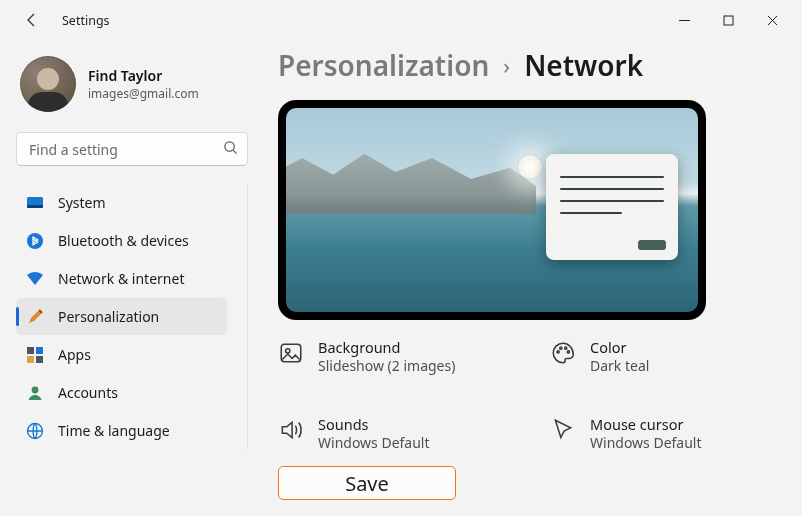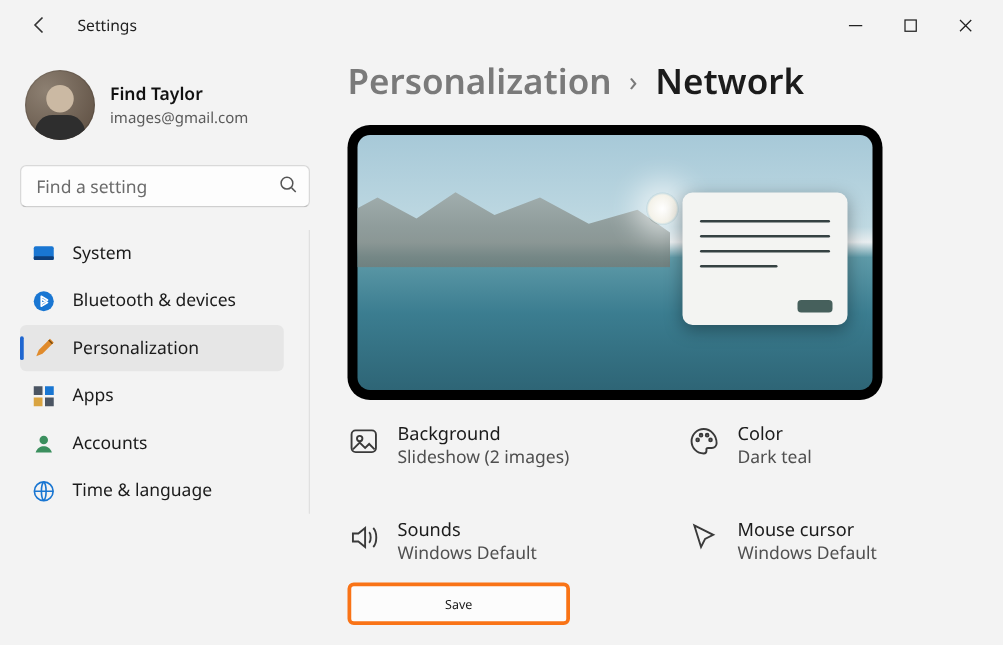--- a/index.html
+++ b/index.html
@@ -50,21 +50,21 @@
   .card .line.short { width: 60%; }
   .card .btn  { position: absolute; right: 12px; bottom: 10px; width: 28px; height: 10px; border-radius: 3px; background: #46605c; }
 
   .settings-grid { display: grid; grid-template-columns: 1fr 1fr; column-gap: 30px; row-gap: 12px; gap: 40px; }
   .setting { display: flex; align-items: flex-start; gap: 14px; }
   .setting .ico { width: 26px; height: 26px; color: #3a3a3a; flex: 0 0 26px; margin-top: 2px; }
   .setting .lbl { font-size: 14.5px; color: #1b1b1b; line-height: 1.25; }
   .setting .val { font-size: 14px; color: #4f4f4f; }
 
   .save { margin-top: 14px; }
-  .save button { width: 178px; height: 34px; border-radius: 5px; border: 3px solid #f97316; background: #fcfcfc; font-size: 10px; color: #1b1b1b; }
+  .save button { width: 178px; height: 34px; border-radius: 5px; border: 1px solid #f97316; background: #fcfcfc; font-size: 20px; color: #1b1b1b; }
 </style>
 </head>
 <body>
 
 <div class="titlebar">
   <div class="back">
     <svg width="16" height="16" viewBox="0 0 16 16" fill="none" stroke="currentColor" stroke-width="1.3">
         <path d="M10 2 4 8l6 6"></path>
       </svg>
   </div>
@@ -118,20 +118,28 @@
         <span>System</span>
       </div>
       <div class="nav-item">
         <span class="nav-ico">
           <svg width="18" height="18" viewBox="0 0 18 18">
               <circle cx="9" cy="9" r="8" fill="#1976d2"></circle>
               <path d="M7 5l5 3-5 3V5zm0 8l5-3-5-3v6z" fill="none" stroke="#fff" stroke-width="1.3" stroke-linejoin="round"></path>
             </svg>
         </span>
         <span>Bluetooth &amp; devices</span>
+      </div>
+      <div class="nav-item">
+        <span class="nav-ico">
+          <svg width="18" height="18" viewBox="0 0 18 18" fill="#1976d2">
+              <path d="M9 15l8-10c-4.8-4-11.2-4-16 0l8 10z"></path>
+            </svg>
+        </span>
+        <span>Network &amp; internet</span>
       </div>
       <div class="nav-item active">
         <span class="nav-ico">
           <svg width="18" height="18" viewBox="0 0 18 18">
               <path d="M3 15l2-5 9-9 3 3-9 9-5 2z" fill="#e08b2c"></path>
               <path d="M13 2l3 3" stroke="#7a4c0f" stroke-width="1.2"></path>
             </svg>
         </span>
         <span>Personalization</span>
       </div>

